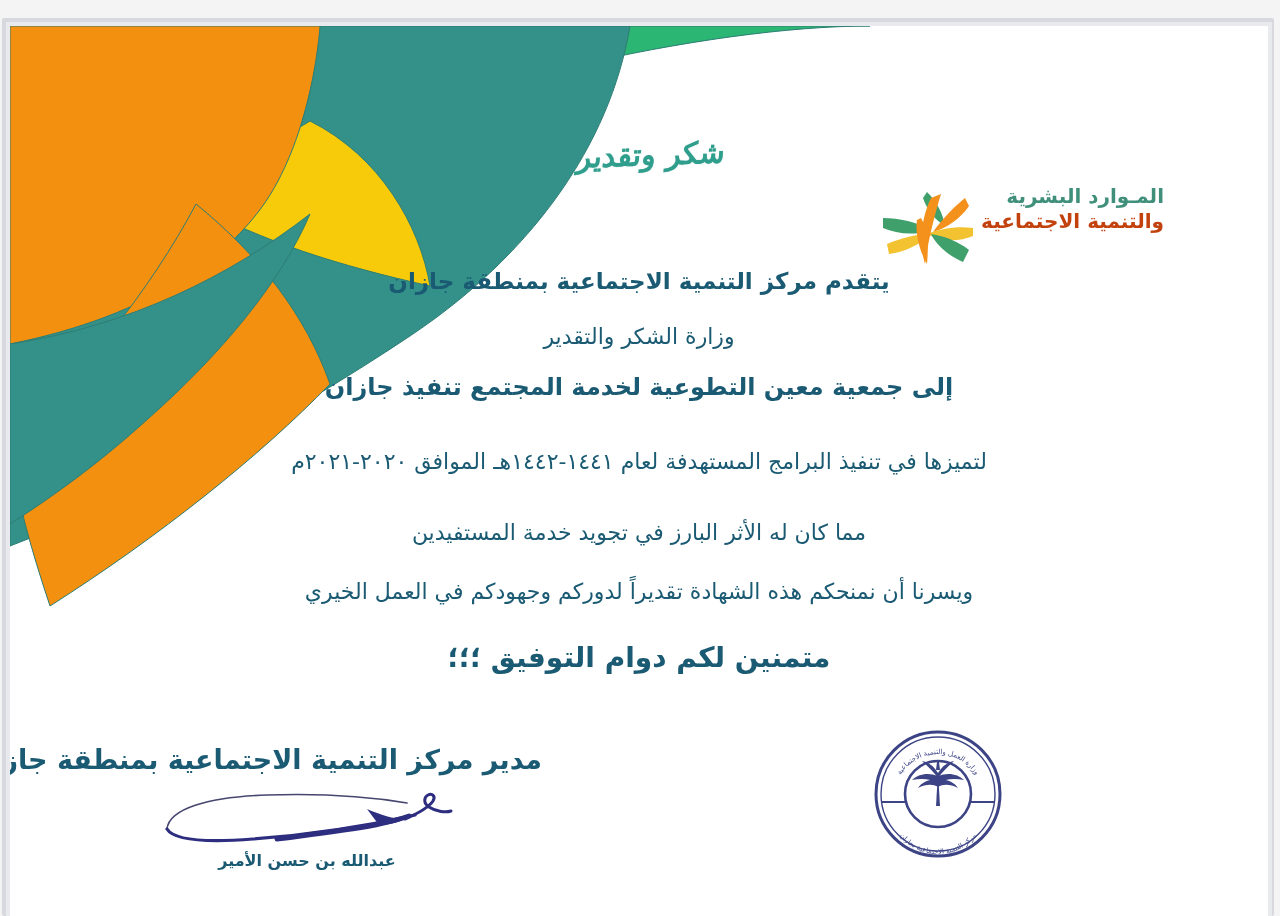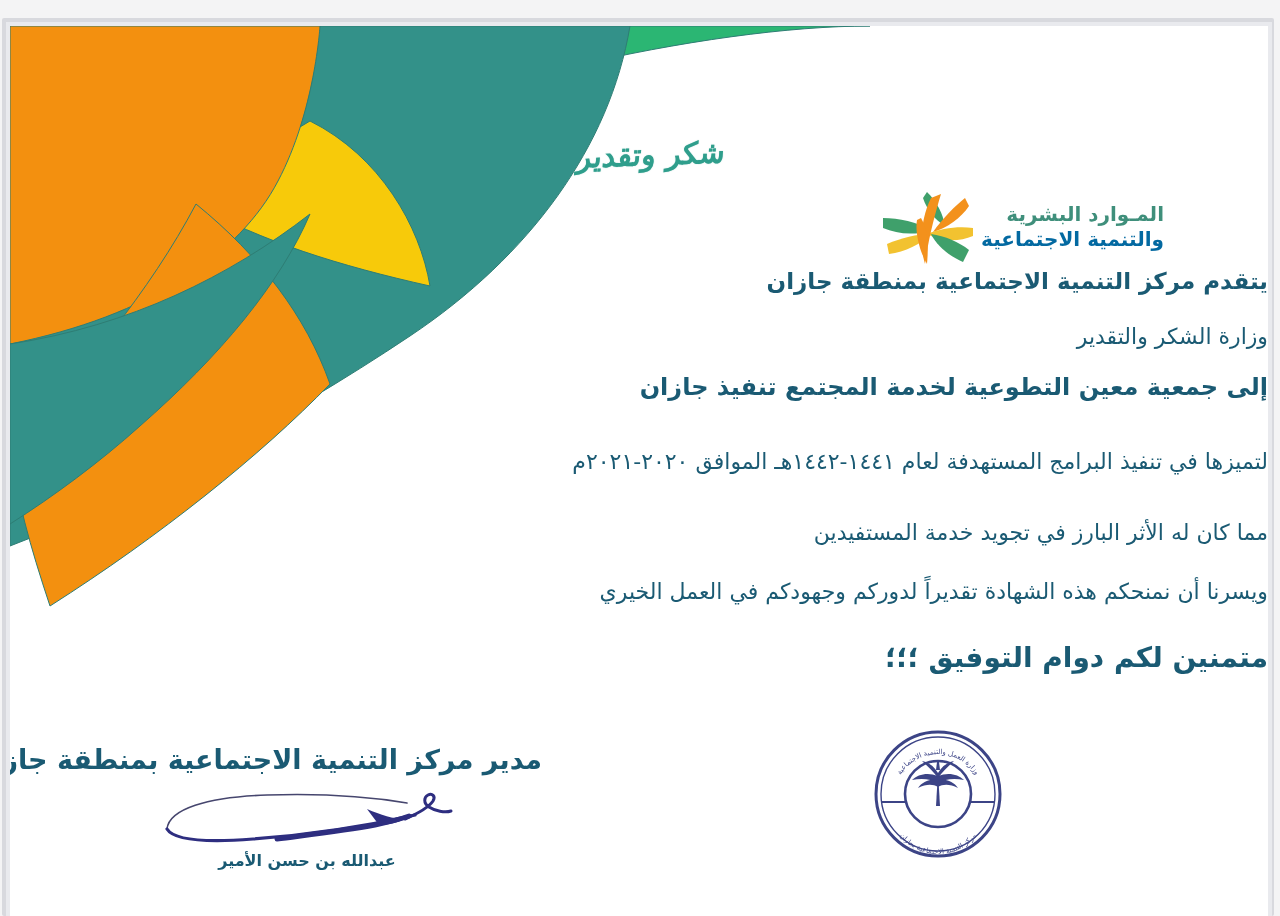--- a/index.html
+++ b/index.html
@@ -82,53 +82,52 @@
     text-shadow: 0 0 1px rgba(47,158,140,0.5);
     white-space: nowrap;
   }
 
   
   .ministry-logo {
     position: absolute;
     right: 104px;
     top: 158px;
     display: flex;
-    align-items: center;
+    align-items: flex-start;
     direction: rtl;
   }
   .ministry-logo .wordmark {
     text-align: right;
     color: #3f8f7b;
     line-height: 1.25;
     font-size: 20px;
     font-weight: bold;
     white-space: nowrap;
     letter-spacing: 0.5px;
   }
-  .ministry-logo .wordmark .ln2 { color: #0369a1; }
+  .ministry-logo .wordmark .ln2 { color: #c2410c; }
   .ministry-logo .mark {
     width: 112px;
     height: 86px;
     flex: none;
   }
 
   
   .body-text {
     position: absolute;
     left: 0;
     top: 242px;
     width: 1258px;
     text-align: center;
     direction: rtl;
   }
   .line {
     color: #1a5a73;
     font-family: "DejaVu Sans", "Liberation Sans", sans-serif;
     white-space: nowrap;
-    text-align: right;
   }
   .line.l1 { font-size: 23px; font-weight: bold; margin-bottom: 30px; }
   .line.l2 { font-size: 22px; font-weight: normal; margin-bottom: 24px; }
   .line.l3 { font-size: 24px; font-weight: bold; margin-bottom: 48px; }
   .line.l4 { font-size: 22px; font-weight: normal; margin-bottom: 46px; }
   .line.l5 { font-size: 22px; font-weight: normal; margin-bottom: 34px; }
   .line.l6 { font-size: 22px; font-weight: normal; margin-bottom: 37px; }
   .line.l7 { font-size: 28px; font-weight: bold; }
 
   

